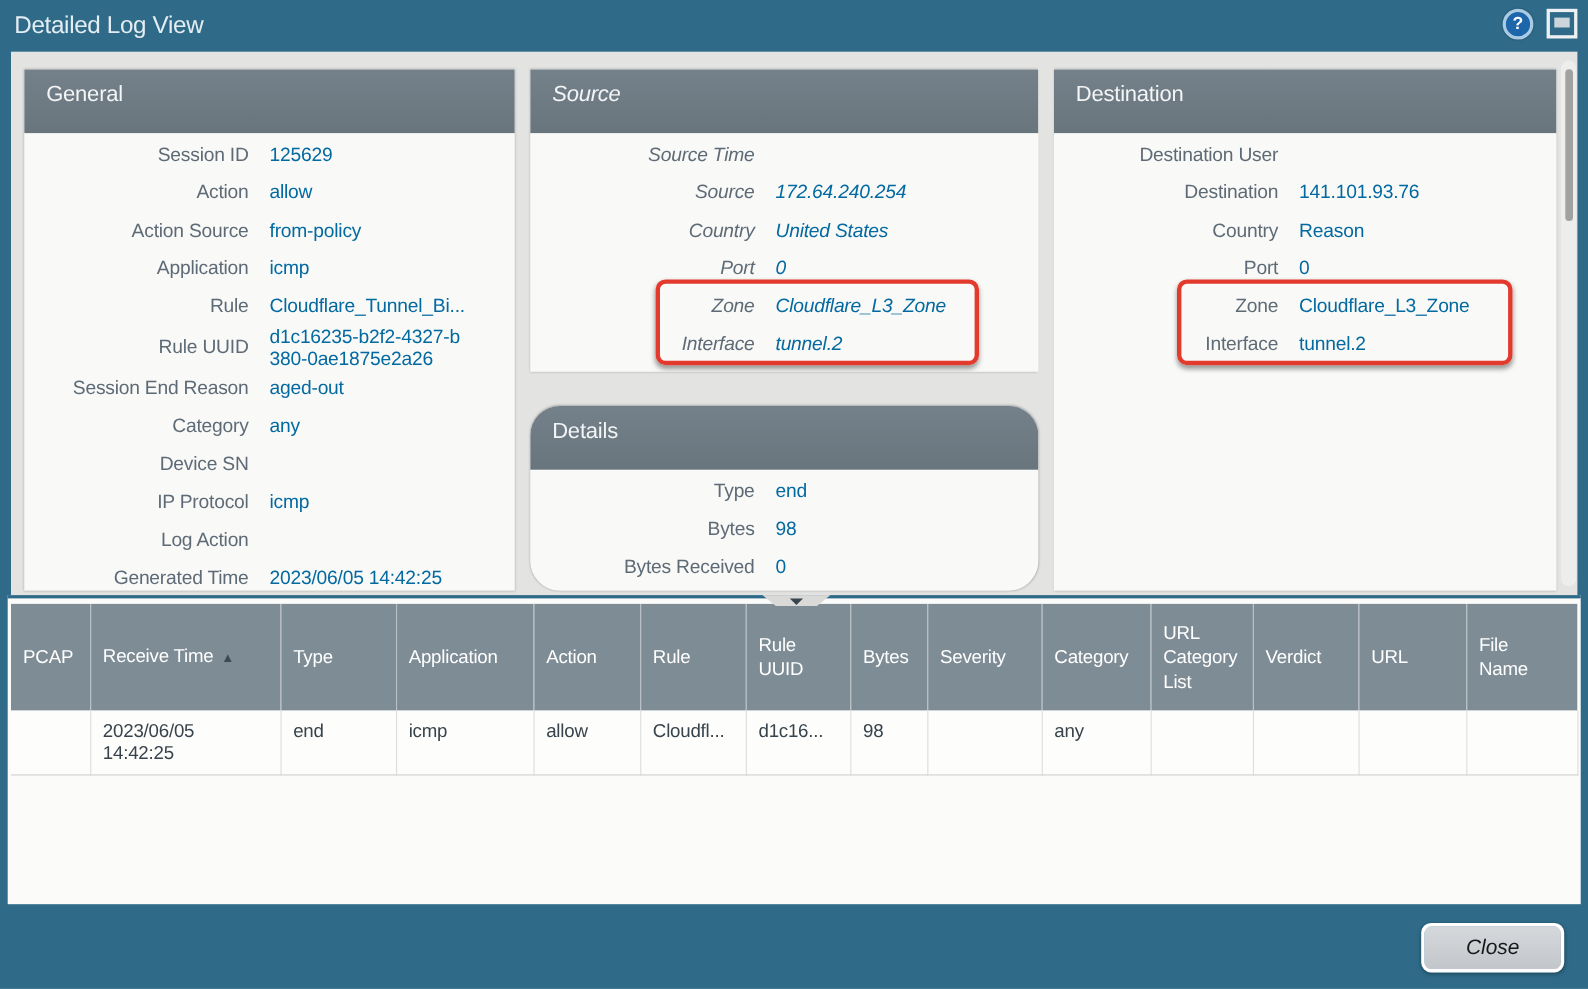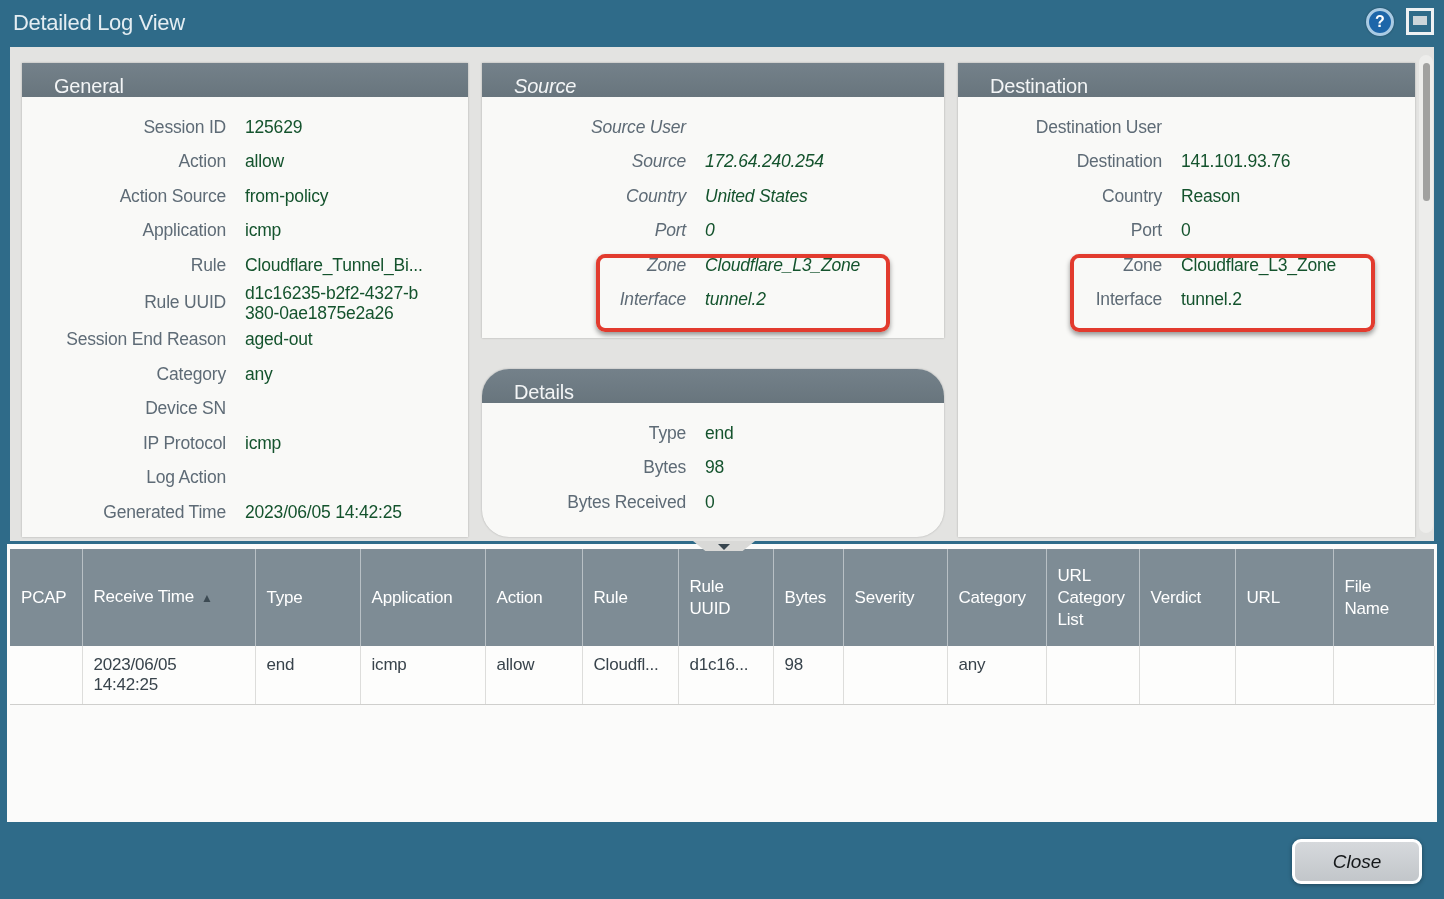--- a/index.html
+++ b/index.html
@@ -35,31 +35,31 @@
   .content {
     position: absolute; left: 10px; top: 47px; width: 1424px; height: 494px;
     background: #e3e3e1; overflow: hidden;
   }
   .panel { position: absolute; background: #f9f9f7; overflow: hidden; box-shadow: 0 0 2px rgba(0,0,0,.25); }
   .panel-general     { left: 12px;  top: 16px;  width: 446px; height: 474px; }
   .panel-source      { left: 472px; top: 16px;  width: 462px; height: 275px; font-style: italic; }
   .panel-details     { left: 472px; top: 322px; width: 462px; height: 168px; border-radius: 27px; }
   .panel-destination { left: 948px; top: 16px;  width: 457px; height: 474px; }
   .panel-header {
-    height: 34px; background: linear-gradient(#74818a, #68757d);
+    height: 58px; background: linear-gradient(#74818a, #68757d);
     color: #f3f5f6; font-size: 20px; font-weight: 400;
-    line-height: 46px; padding-left: 32px; letter-spacing: -0.2px;
-  }
-  .panel-body { padding-top: 13px; }
+    line-height: 46px; padding-left: 20px; letter-spacing: -0.2px;
+  }
+  .panel-body { padding-top: 2px; }
   .frow { display: flex; min-height: 34.5px; align-items: center; padding-left: 8px; }
   .flabel {
     width: 196px; margin-right: 19px; text-align: right;
     color: #5e6b76; font-size: 17.5px; flex: none; letter-spacing: -0.2px;
   }
-  .fvalue { color: #14532d; font-size: 17.5px; letter-spacing: -0.2px; }
+  .fvalue { color: #0369a1; font-size: 17.5px; letter-spacing: -0.2px; }
   .fvalue.uuid { max-width: 182px; word-break: break-all; line-height: 20px; }
   .highlight-box {
     position: absolute; border: 4px solid #e23b2e; border-radius: 9px;
     box-shadow: 0 3px 5px rgba(0,0,0,.40); pointer-events: none;
   }
   .hl-source      { left: 114px; top: 191px; width: 294px; height: 78px; }
   .hl-destination { left: 112px; top: 191px; width: 305px; height: 78px; }
 
   
   .scrollbar-track {
@@ -179,21 +179,21 @@
             <span class="flabel">Generated Time</span>
             <span class="fvalue">2023/06/05 14:42:25</span>
           </div>
       </div>
     </div>
 
     <div class="panel panel-source">
       <div class="panel-header">Source</div>
       <div class="panel-body">
         <div class="frow">
-            <span class="flabel">Source User</span>
+            <span class="flabel">Source Time</span>
             <span class="fvalue"></span>
           </div>
         <div class="frow">
             <span class="flabel">Source</span>
             <span class="fvalue">172.64.240.254</span>
           </div>
         <div class="frow">
             <span class="flabel">Country</span>
             <span class="fvalue">United States</span>
           </div>

